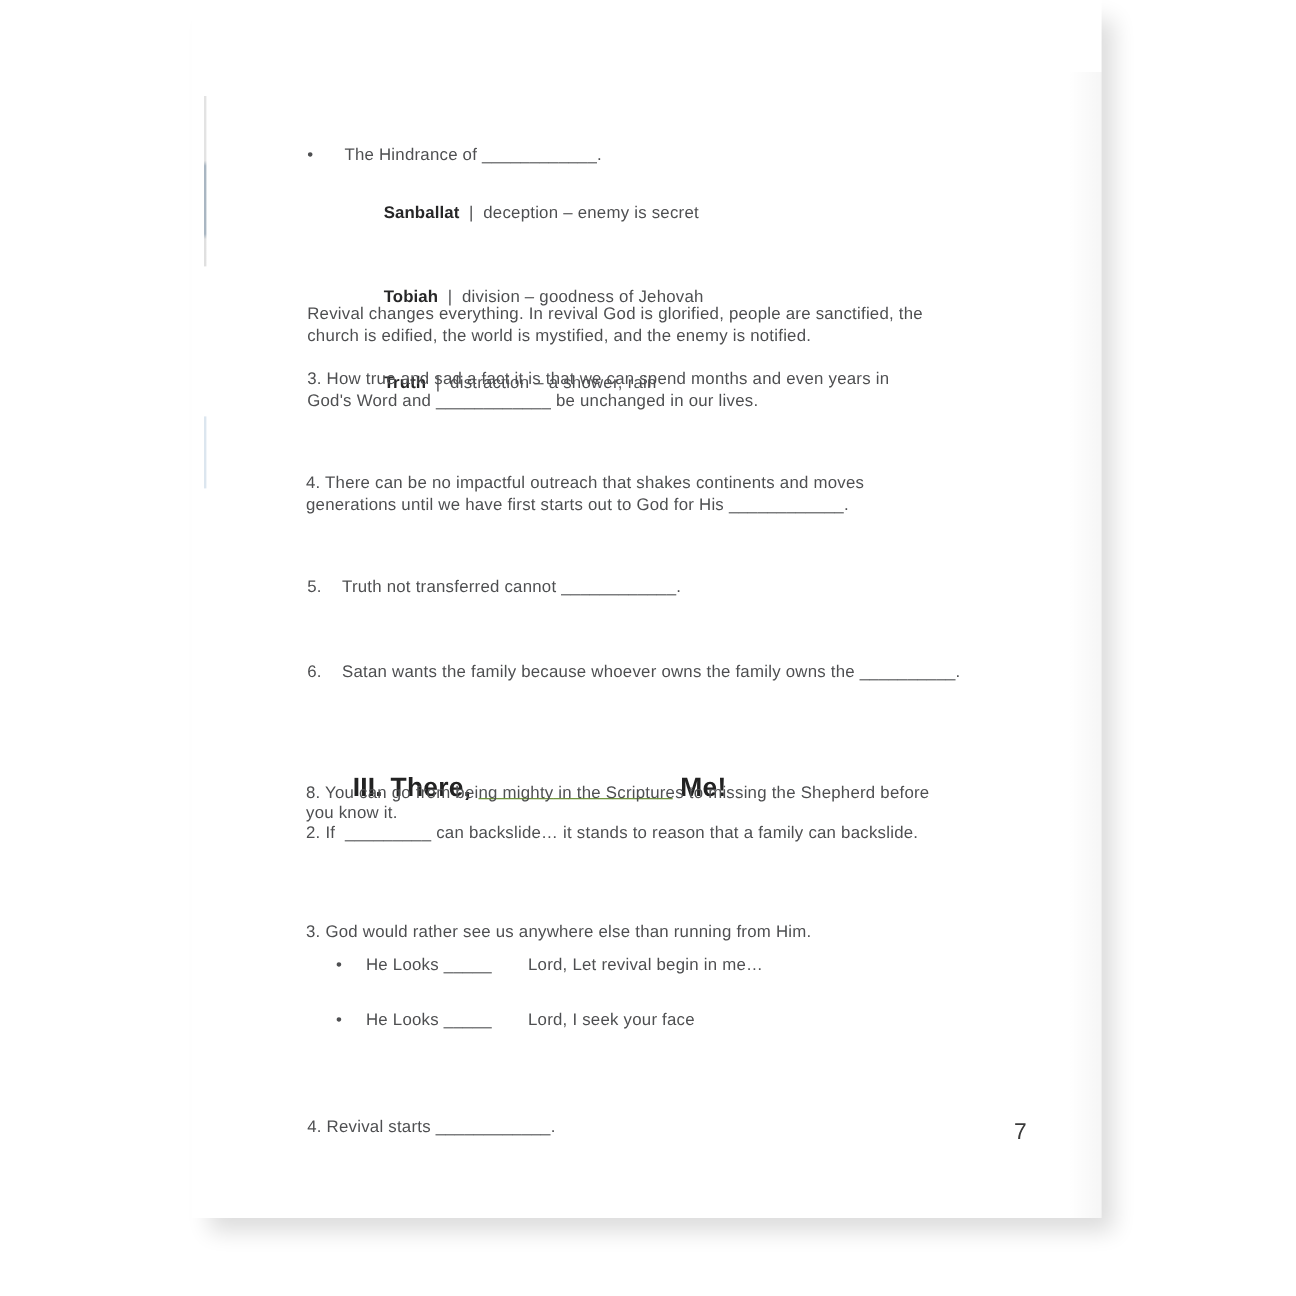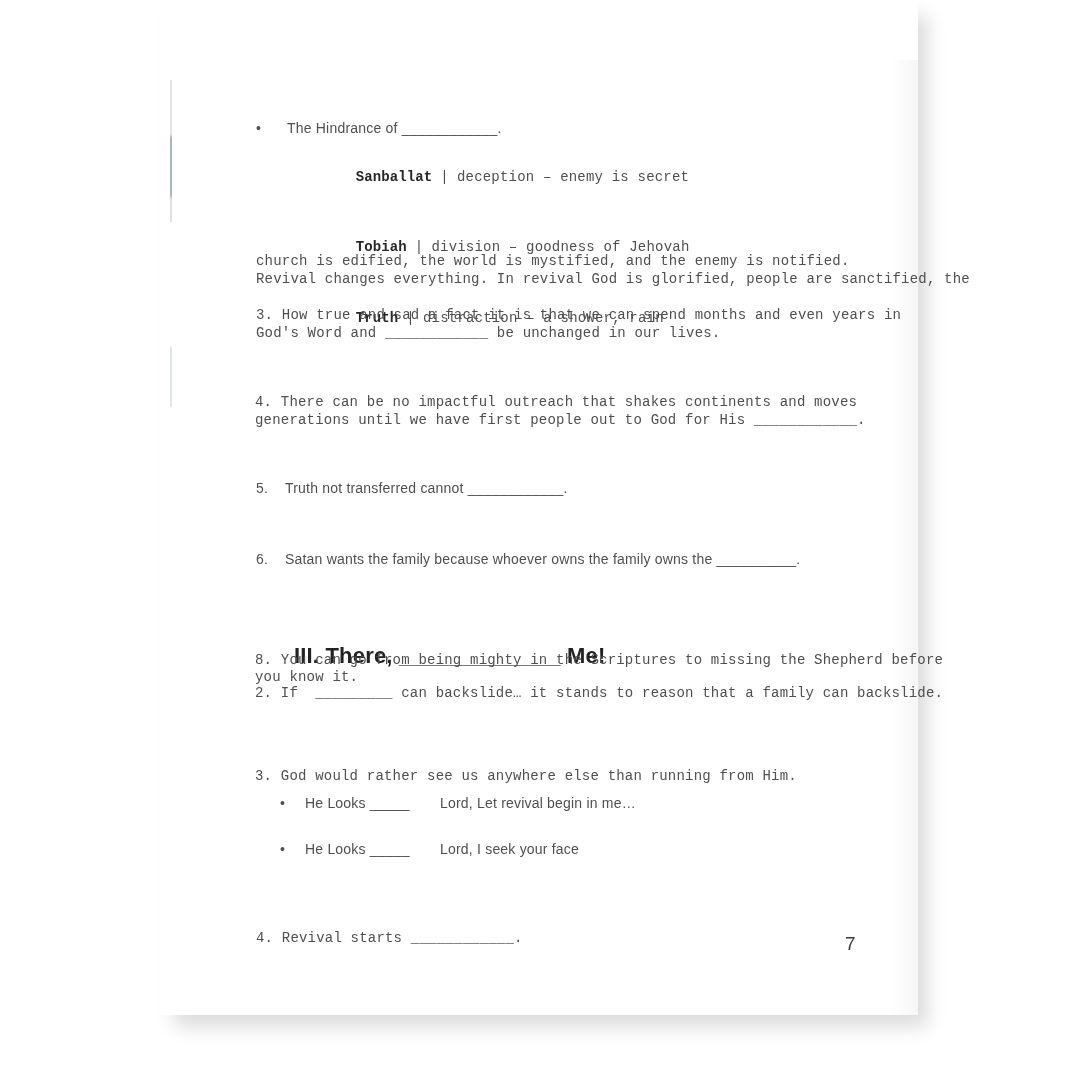--- a/index.html
+++ b/index.html
@@ -33,21 +33,21 @@
       #e3e3e3 0%, #e3e3e3 38%,
       #a9b6c2 41%, #a9b6c2 81%,
       #e0e0e0 84%, #e0e0e0 100%);
   }
   .artifact-2 {
     position: absolute; left: 170px; top: 347px;
     width: 2px; height: 60px;
     background: #dce6ef;
   }
   .block { position: absolute; color: #4e4f51; font-size: 14px; letter-spacing: 0.2px; }
-  .line { display: block; white-space: pre; font-family: Liberation Mono, monospace; }
+  .line { display: block; white-space: pre; }
   .lh18 .line { line-height: 18px; }
   .lh165 .line { line-height: 16.5px; }
   .row { display: flex; white-space: pre; }
   .bullet-col { width: 31px; flex: 0 0 31px; }
   .num-col { width: 29px; flex: 0 0 29px; }
   .terms { line-height: 23.5px; }
   .terms .term { font-weight: bold; color: #272728; letter-spacing: 0.1px; }
   .terms .sep { margin: 0 8px; color: #4e4f51; }
   .heading {
     position: absolute;
@@ -81,32 +81,32 @@
       </div>
       <div class="line">
         <span class="term">Tobiah</span><span class="sep">|</span><span>division – goodness of Jehovah</span>
       </div>
       <div class="line">
         <span class="term">Truth</span><span class="sep">|</span><span>distraction – a shower, rain</span>
       </div>
     </div>
 
     <div class="block lh18" style="left:96px; top:252px;">
+      <span class="line">Revival changes everything. In revival God is glorified, people are sanctified, the</span>
       <span class="line">church is edified, the world is mystified, and the enemy is notified.</span>
-      <span class="line">Revival changes everything. In revival God is glorified, people are sanctified, the</span>
     </div>
 
     <div class="block lh18" style="left:96px; top:306px;">
       <span class="line">3. How true and sad a fact it is that we can spend months and even years in</span>
       <span class="line">God's Word and ____________ be unchanged in our lives.</span>
     </div>
 
     <div class="block lh18" style="left:95px; top:393px;">
       <span class="line">4. There can be no impactful outreach that shakes continents and moves</span>
-      <span class="line">generations until we have first people out to God for His ____________.</span>
+      <span class="line">generations until we have first starts out to God for His ____________.</span>
     </div>
 
     <div class="block row" style="left:96px; top:480px;">
       <span class="num-col">5.</span>
       <span>Truth not transferred cannot ____________.</span>
     </div>
 
     <div class="block row" style="left:96px; top:551px;">
       <span class="num-col">6.</span>
       <span>Satan wants the family because whoever owns the family owns the __________.</span>

